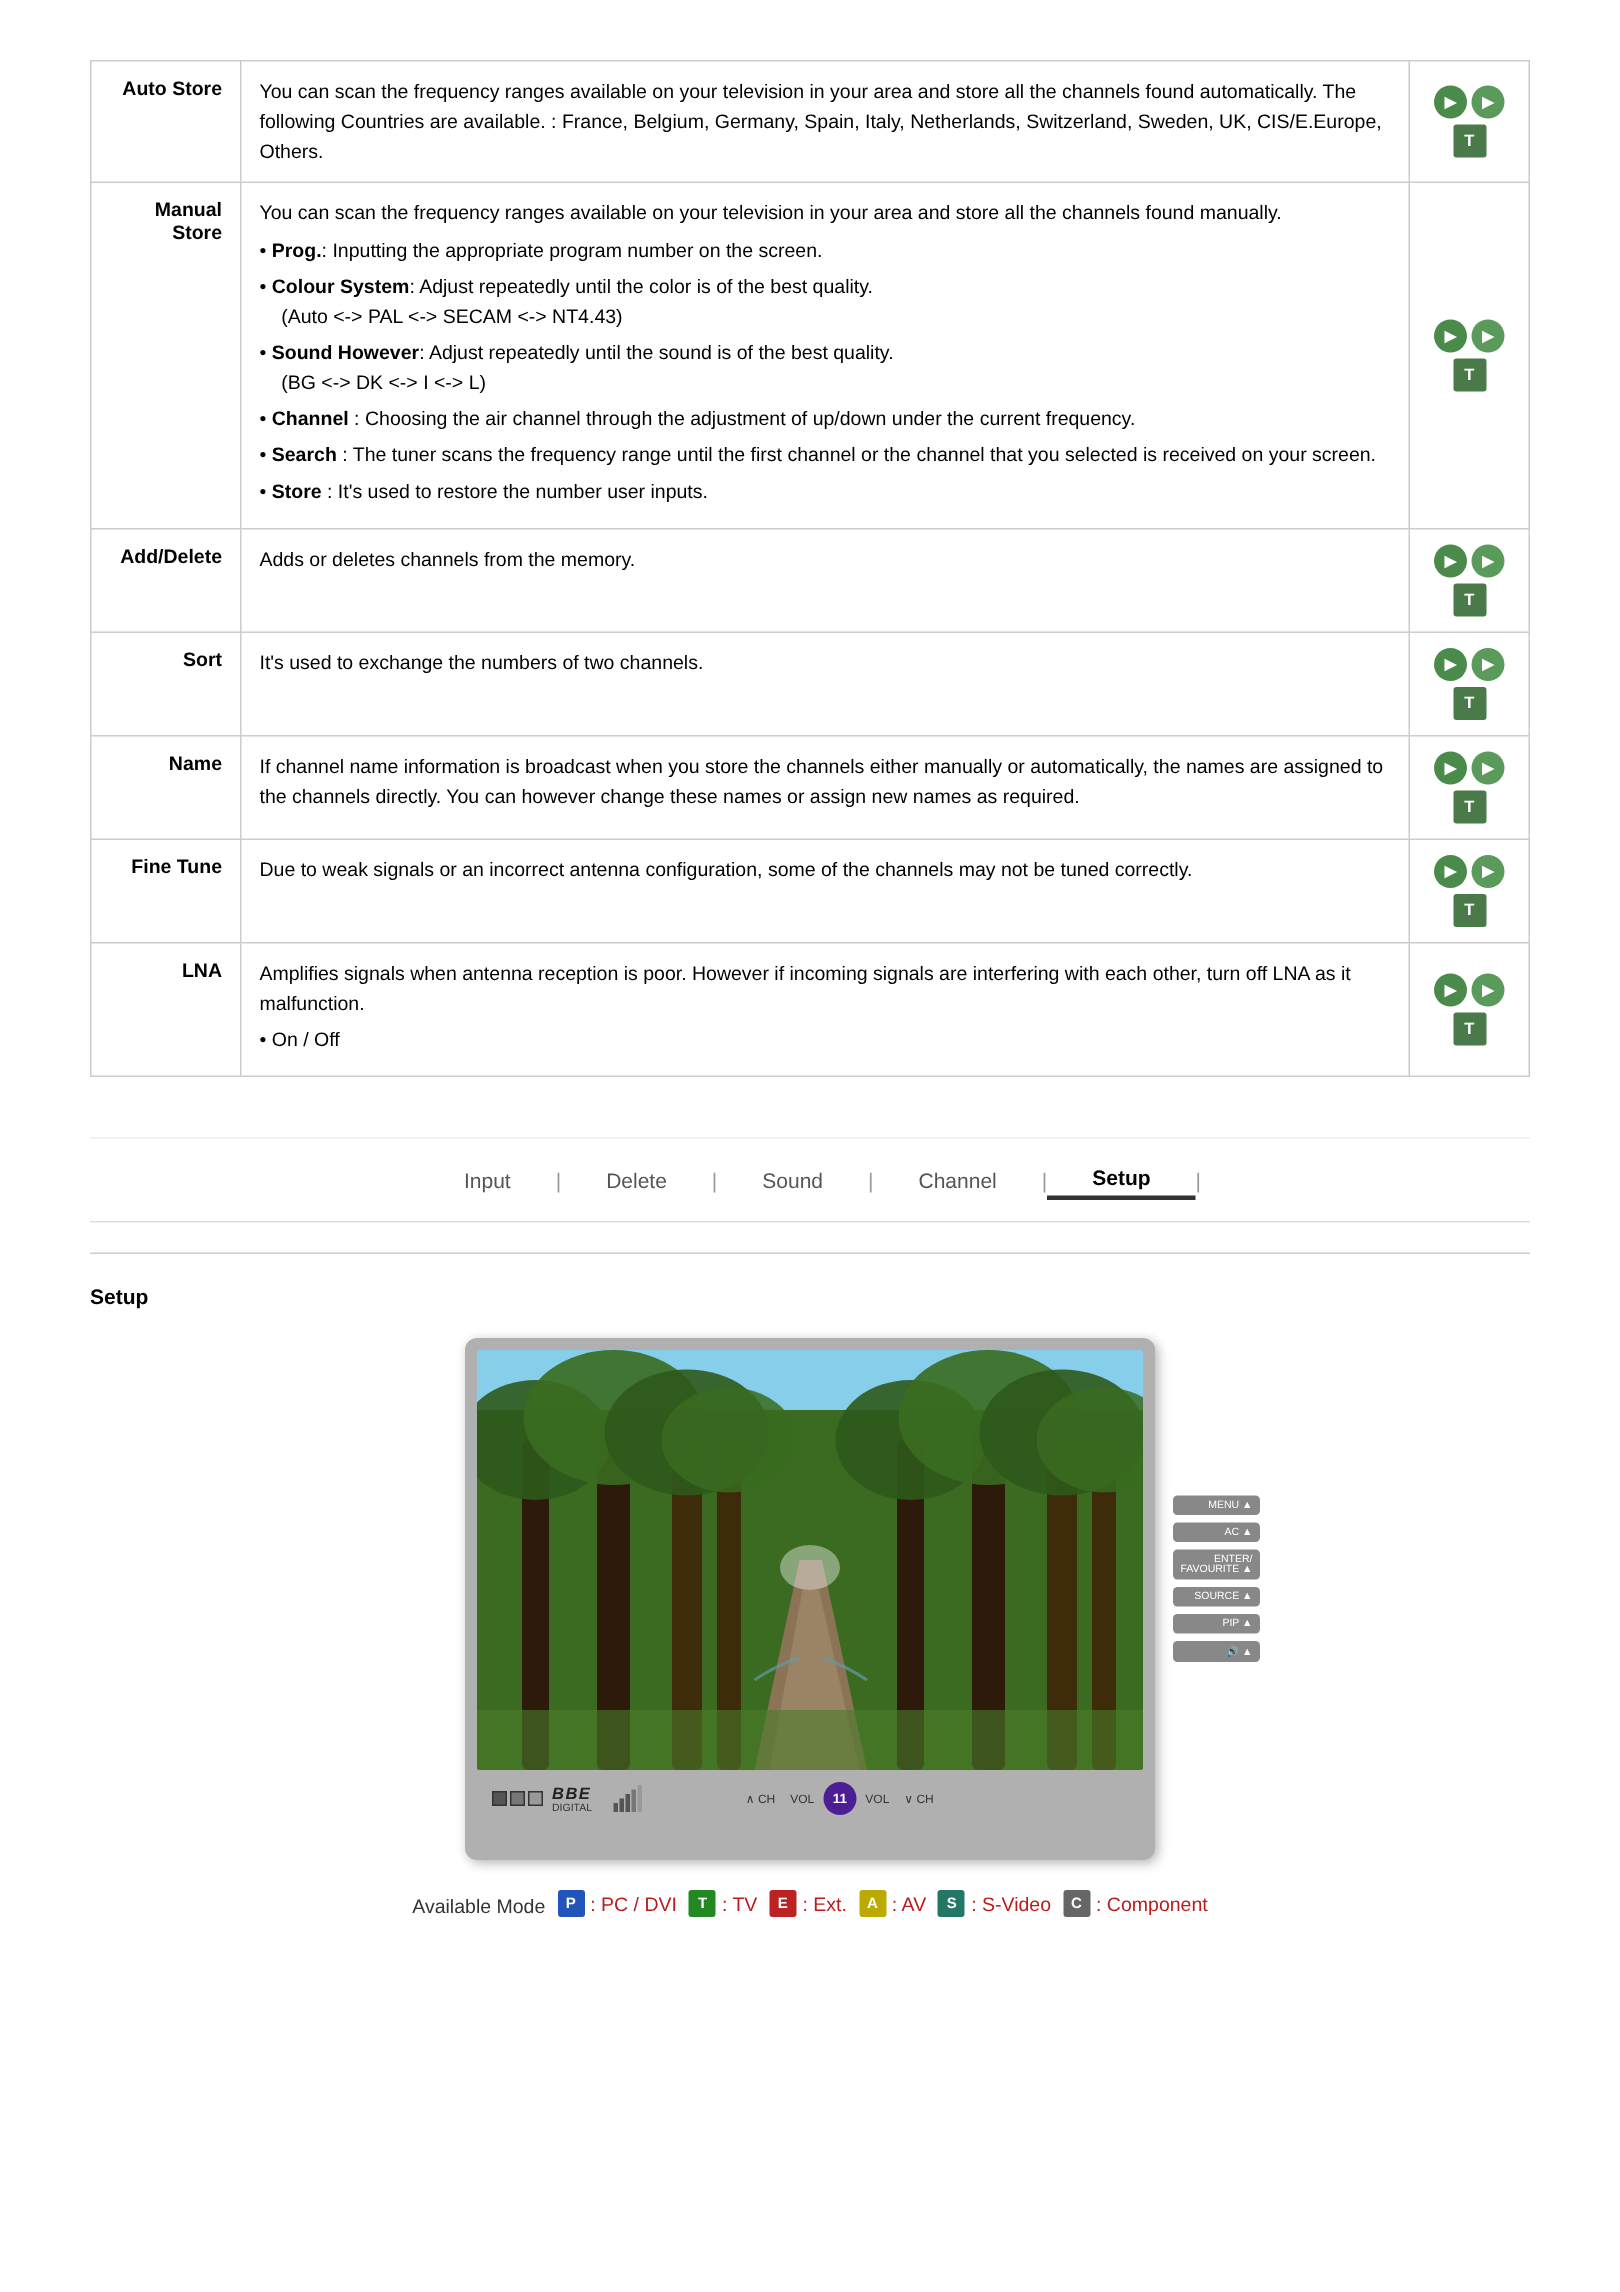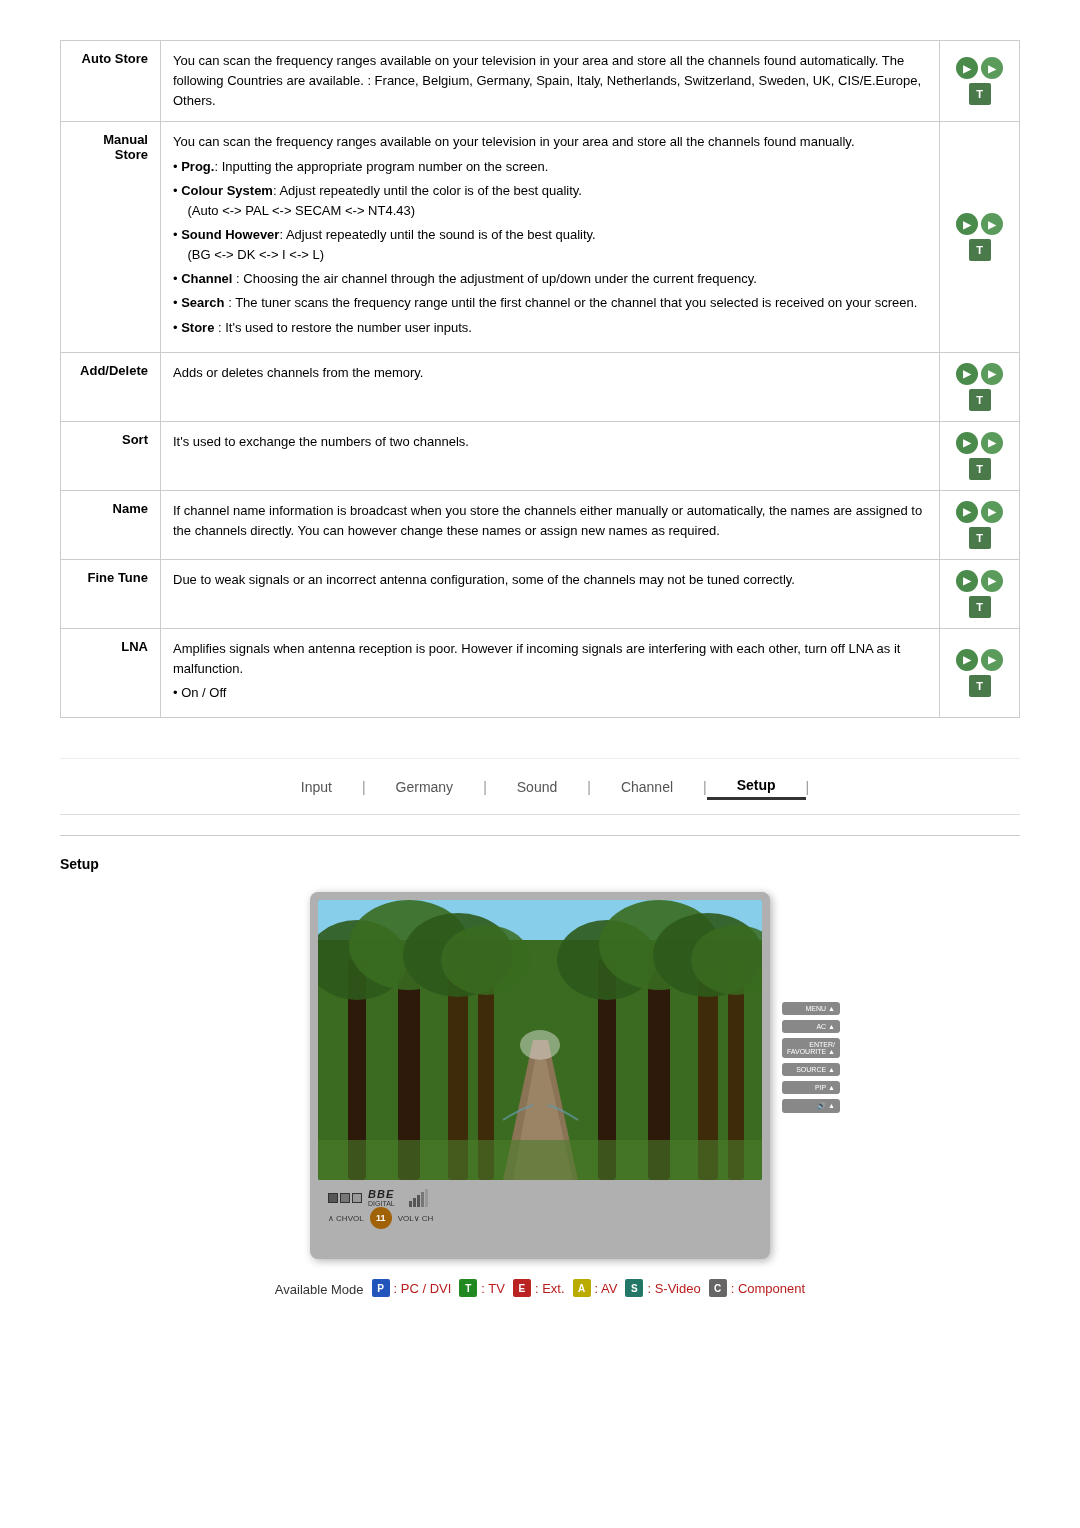--- a/index.html
+++ b/index.html
@@ -207,21 +207,20 @@
         -120px 8px 0 8px #3d2b0a,
         170px 5px 0 10px #3d2b0a,
         -170px -3px 0 9px #3d2b0a;
     }
 
     .tv-bottom {
       display: flex;
       justify-content: space-between;
       margin-top: 8px;
       padding: 0 10px;
-      flex-direction: column;
     }
 
     .tv-logo-area {
       display: flex;
       align-items: center;
       gap: 6px;
     }
 
     .tv-logo-text {
       font-style: italic;
@@ -237,27 +236,28 @@
     }
 
     .ctrl-row {
       display: flex;
       gap: 6px;
       align-items: center;
     }
 
     .vol-ch-area {
       display: flex;
+      gap: 10px;
       align-items: center;
     }
 
     .center-btn {
       width: 22px;
       height: 22px;
-      background: #a16207;
+      background: #4c1d95;
       border-radius: 50%;
       display: flex;
       align-items: center;
       justify-content: center;
       color: #fff;
       font-size: 9px;
       font-weight: bold;
     }
 
     .right-btn {
@@ -431,21 +431,21 @@
             <div class="t-box">T</div>
           </div>
         </td>
       </tr>
     </tbody>
   </table>
 
   <div class="nav-bar">
     <span class="nav-item">Input</span>
     <span class="nav-separator">|</span>
-    <span class="nav-item">Germany</span>
+    <span class="nav-item">Delete</span>
     <span class="nav-separator">|</span>
     <span class="nav-item">Sound</span>
     <span class="nav-separator">|</span>
     <span class="nav-item">Channel</span>
     <span class="nav-separator">|</span>
     <span class="nav-item active">Setup</span>
     <span class="nav-separator">|</span>
   </div>
 
   <hr class="section-divider">

